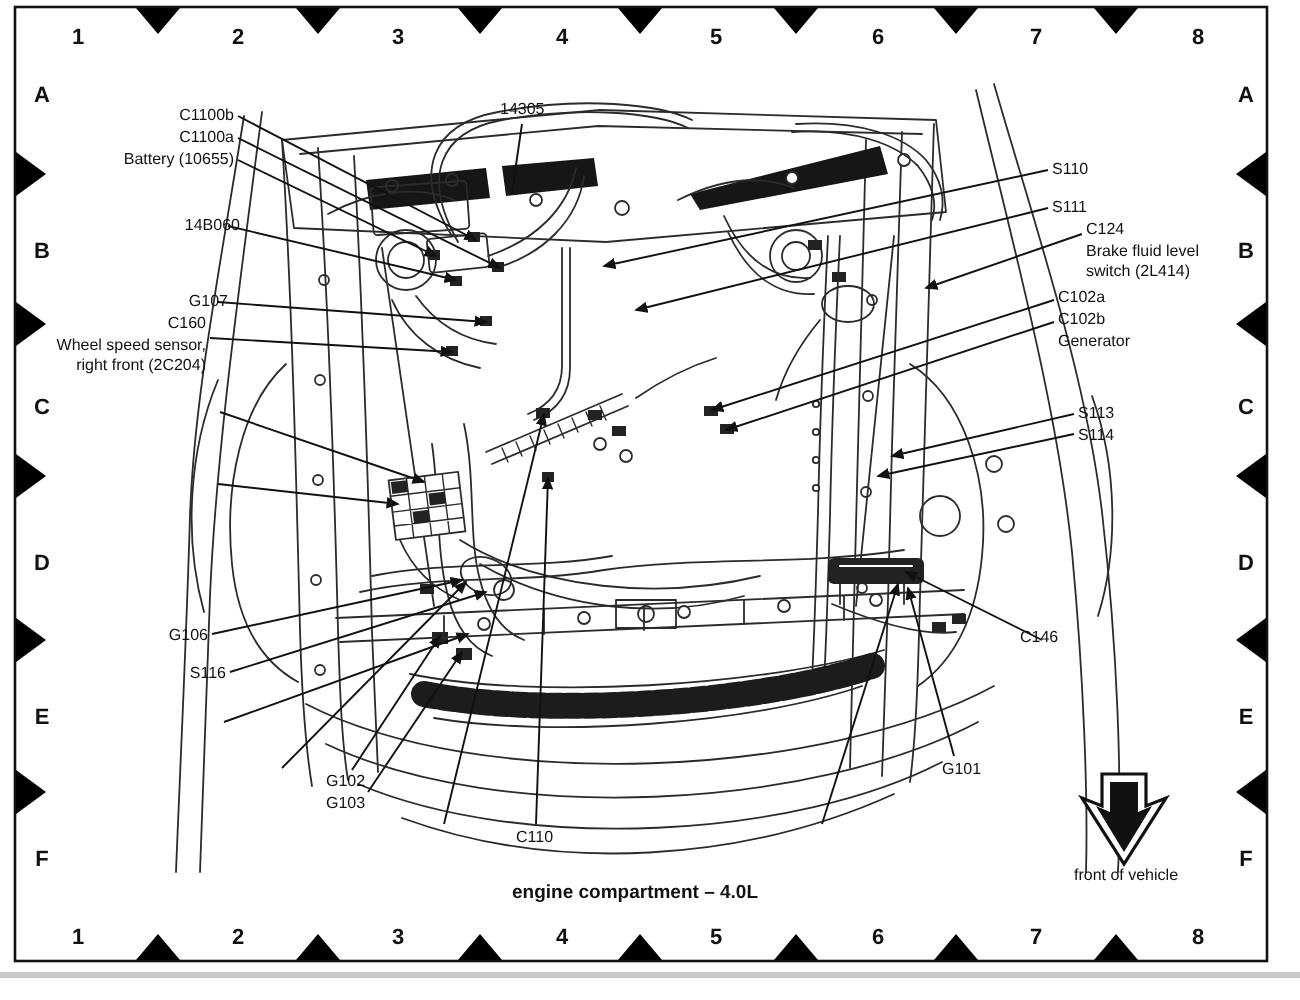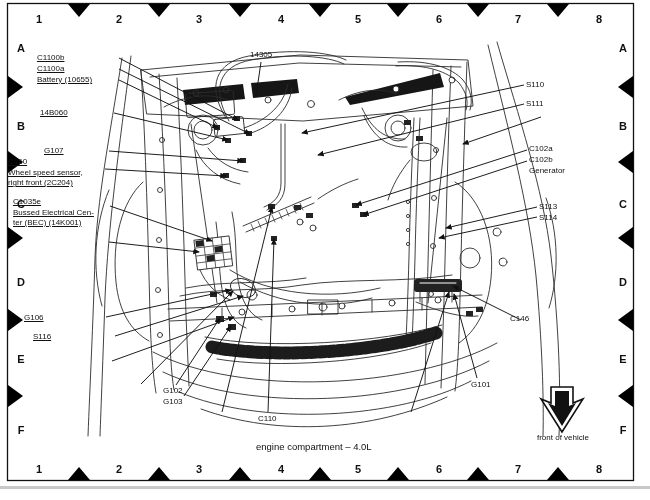--- a/index.html
+++ b/index.html
@@ -1,25 +1,25 @@
 <!DOCTYPE html>
 <html><head>
 <meta charset="utf-8">
 <style>
   html,body{margin:0;padding:0;background:#fff;}
   #page{position:relative;width:650px;height:500px;background:#fff;
         font-family:"Liberation Sans",sans-serif;color:#111;overflow:hidden;}
   #page svg{position:absolute;left:0;top:0;}
   .co{position:absolute;font-size:8px;line-height:10.5px;white-space:nowrap;}
   .co span{display:block;}
-  .ra{text-align:left;text-decoration:underline;}
+  .ra{text-align:right;}
   .la{text-align:left;}
   .ce{text-align:center;}
   .gl{position:absolute;width:20px;text-align:center;font-size:11px;font-weight:700;}
-  .title{position:absolute;font-size:9.5px;font-weight:400;}
+  .title{position:absolute;font-size:9.5px;font-weight:700;}
   .shadow-b{position:absolute;left:0;top:486px;width:650px;height:3px;background:#c9c9c9;}
 </style>
 </head>
 <body>
 
 <div id="page">
 
 <svg width="650" height="500" viewBox="0 0 650 500">
   <defs>
     <marker id="arr" markerWidth="7" markerHeight="7" refX="6" refY="3" orient="auto">
@@ -298,33 +298,28 @@
     </div>
 <div class="co ra" style="left:37px;top:64px;width:80px">
       <span>C1100a</span>
     </div>
 <div class="co ra" style="left:37px;top:75px;width:80px">
       <span>Battery (10655)</span>
     </div>
 <div class="co ra" style="left:40px;top:108px;width:80px">
       <span>14B060</span>
     </div>
-<div class="co ra" style="left:44px;top:146px;width:80px">
+<div class="co ra" style="left:34px;top:146px;width:80px">
       <span>G107</span>
     </div>
 <div class="co ra" style="left:8px;top:157px;width:95px">
   <span>C160</span>
   <span>Wheel speed sensor,</span>
   <span>right front (2C204)</span>
 </div>
-<div class="co ra" style="left:13px;top:197px;width:95px">
-  <span>C1035e</span>
-  <span>Bussed Electrical Cen-</span>
-  <span>ter (BEC) (14K001)</span>
-</div>
 <div class="co ra" style="left:24px;top:313px;width:80px">
       <span>G106</span>
     </div>
 <div class="co ra" style="left:33px;top:332px;width:80px">
       <span>S116</span>
     </div>
 <div class="co la" style="left:163px;top:386px">
   <span>G102</span>
   <span>G103</span>
 </div>
@@ -341,20 +336,25 @@
   <span>S113</span>
   <span>S114</span>
 </div>
 <div class="co la" style="left:529px;top:144px">
       <span>C102a</span>
     </div>
 <div class="co la" style="left:529px;top:155px">
   <span>C102b</span>
   <span>Generator</span>
 </div>
+<div class="co la" style="left:543px;top:110px">
+  <span>C124</span>
+  <span>Brake fluid level</span>
+  <span>switch (2L414)</span>
+</div>
 <div class="co la" style="left:526px;top:99px">
       <span>S111</span>
     </div>
 <div class="co la" style="left:526px;top:80px">
       <span>S110</span>
     </div>
 
 <div class="title" style="left:256px;top:441px">engine compartment – 4.0L</div>
 <div class="co ce" style="left:520px;top:433px;width:86px">
       <span>front of vehicle</span>

